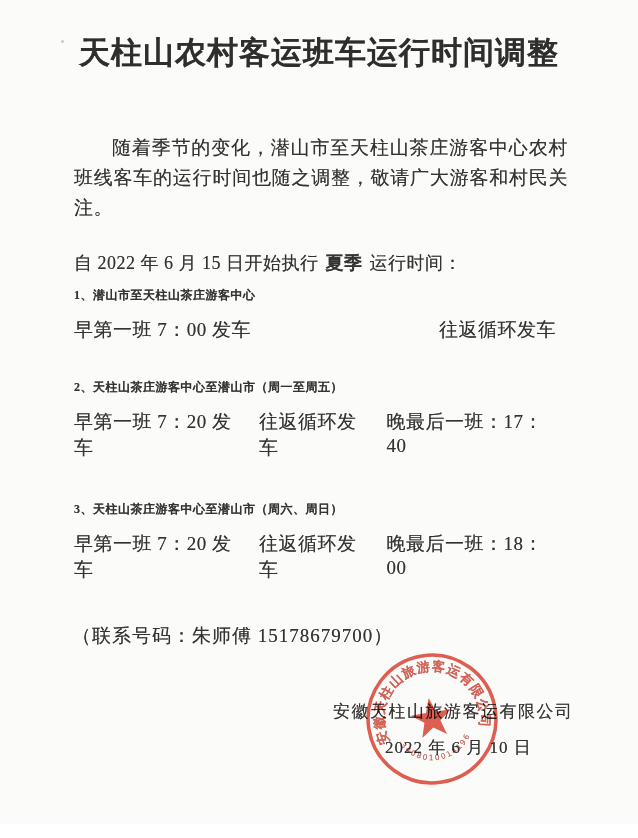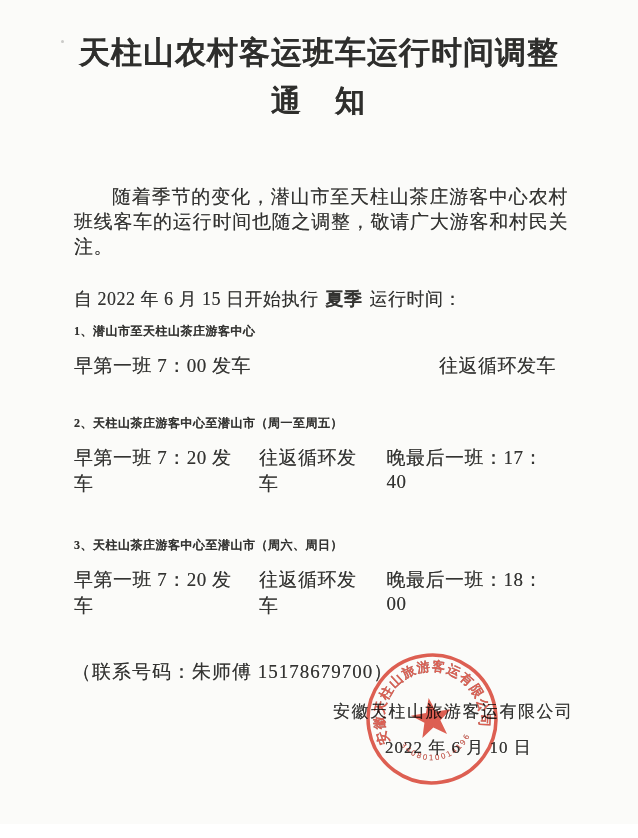--- a/index.html
+++ b/index.html
@@ -26,21 +26,21 @@
     margin-top: 10px;
     text-align: center;
     font-size: 30px;
     font-weight: bold;
     letter-spacing: 2px;
     color: #2e2e2c;
   }
   .intro {
     margin: 62px 70px 0 74px;
     font-size: 19px;
-    line-height: 25px;
+    line-height: 30px;
     letter-spacing: 0.5px;
     text-indent: 2em;
     text-align: justify;
   }
   .effective-line {
     margin: 28px 0 0 74px;
     font-size: 18px;
     letter-spacing: 0.5px;
   }
   .effective-line .season {
@@ -107,21 +107,20 @@
 </style>
 </head>
 <body>
 
 <div class="page">
 
   <div class="scan-speck"></div>
 
   <div class="doc-title">天柱山农村客运班车运行时间调整</div>
 
-  <div class="doc-subtitle">通　知</div>
 
   <div class="intro">随着季节的变化，潜山市至天柱山茶庄游客中心农村班线客车的运行时间也随之调整，敬请广大游客和村民关注。</div>
 
   <div class="effective-line"><span>自 2022 年 6 月 15 日开始执行</span><span class="season">夏季</span><span>运行时间：</span></div>
 
   <div class="route-heading first">1、潜山市至天柱山茶庄游客中心</div>
   <div class="route-row">
     <span>早第一班 7：00 发车</span>
     <span>往返循环发车</span>
   </div>

